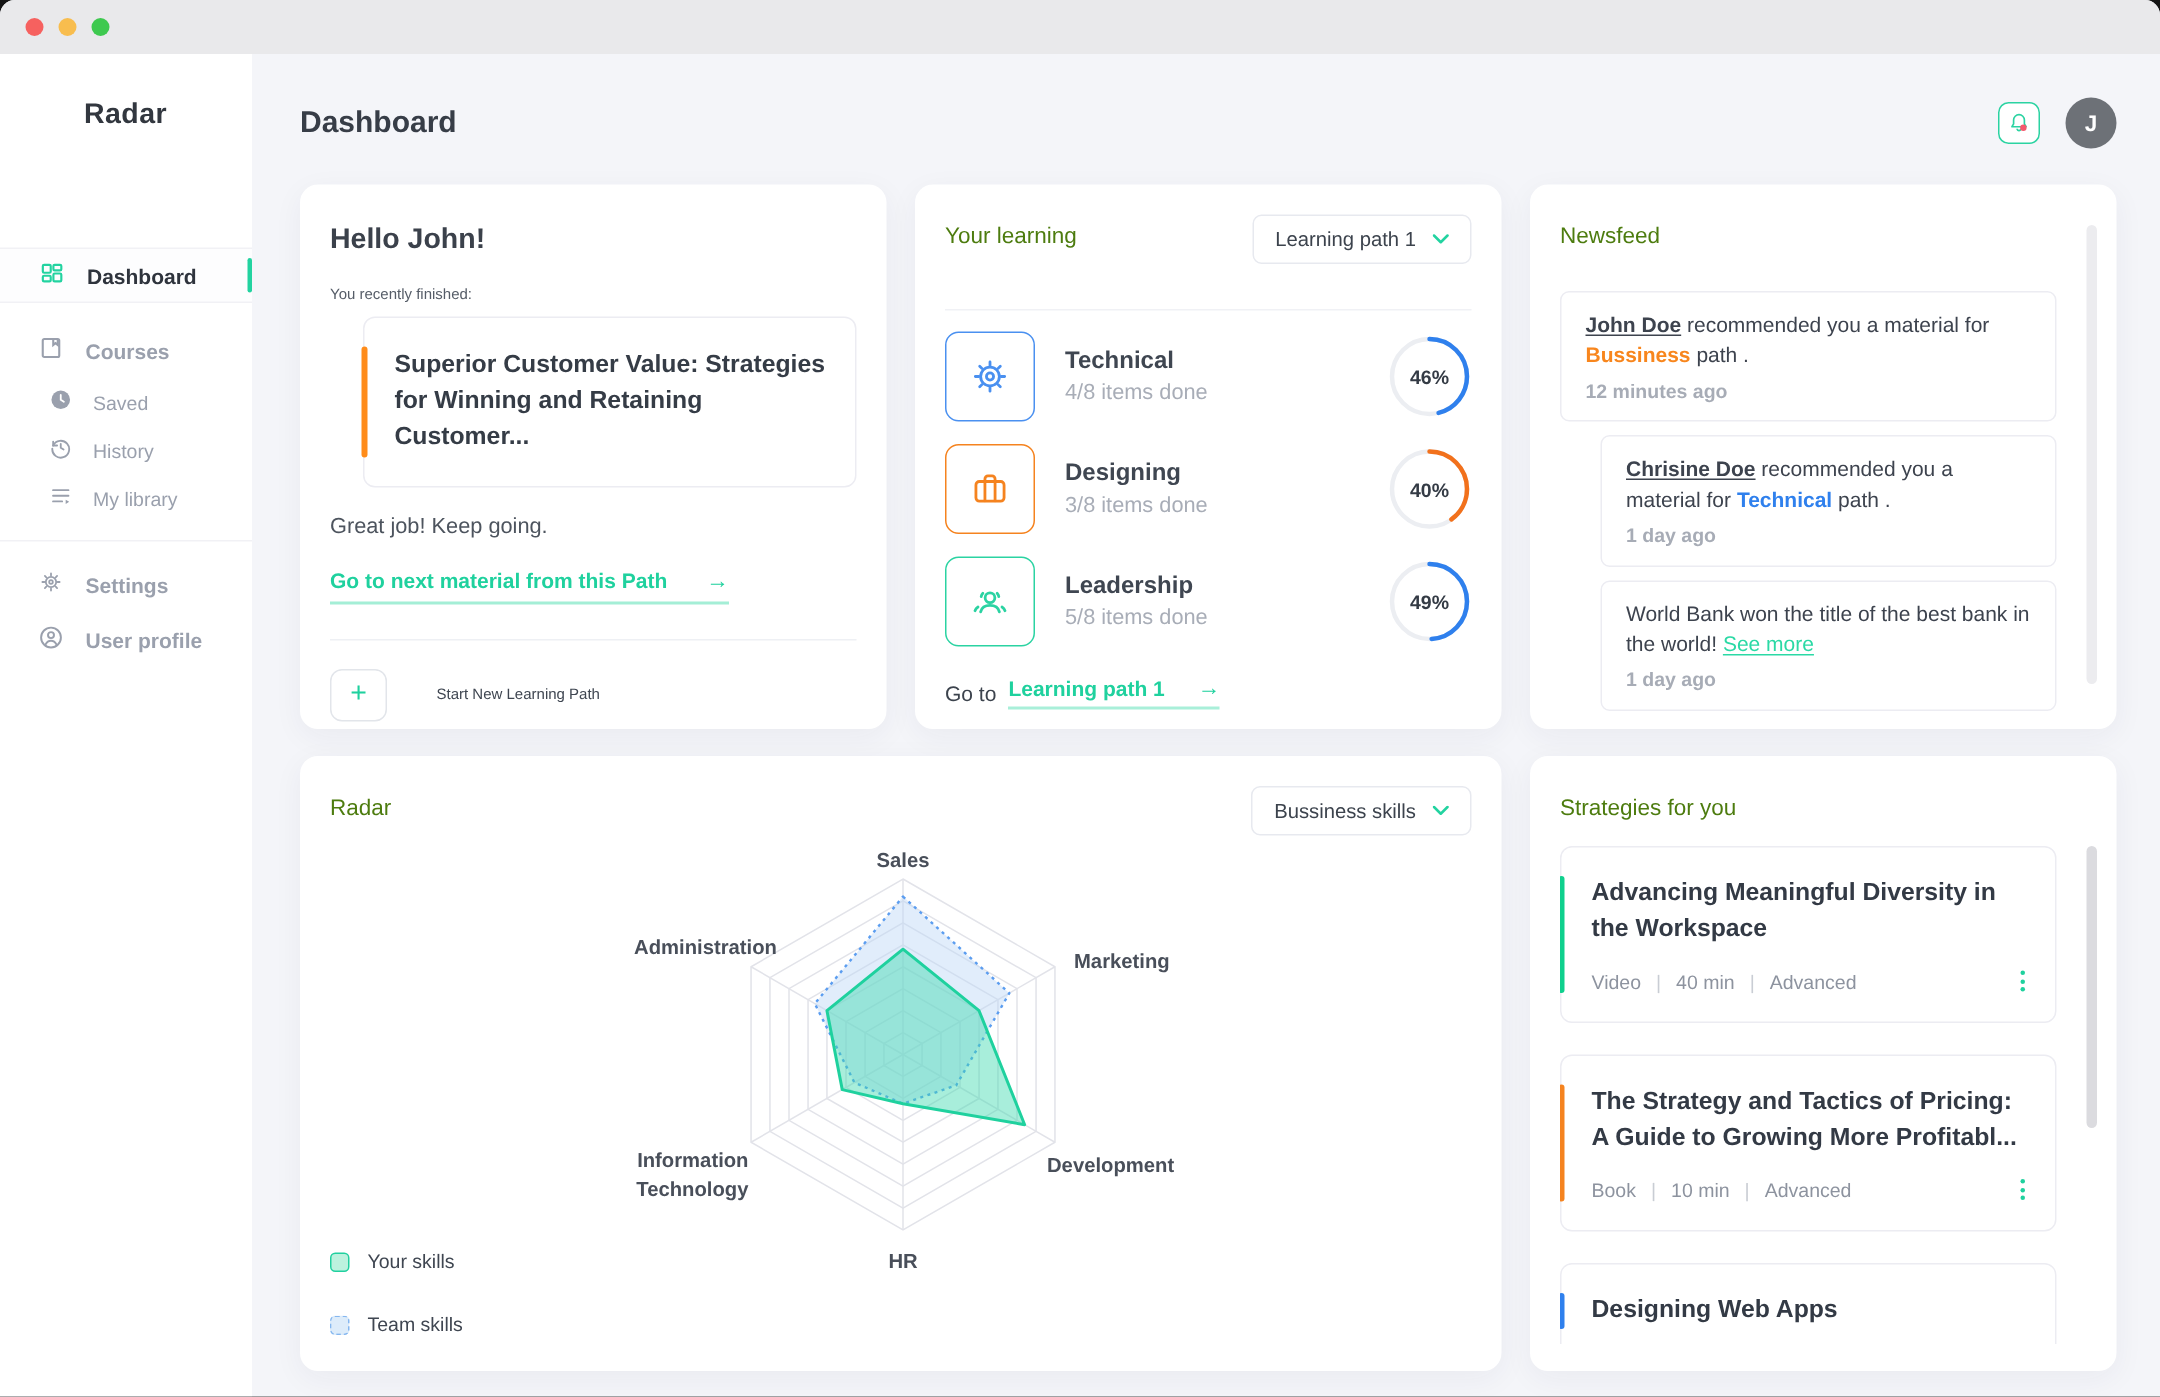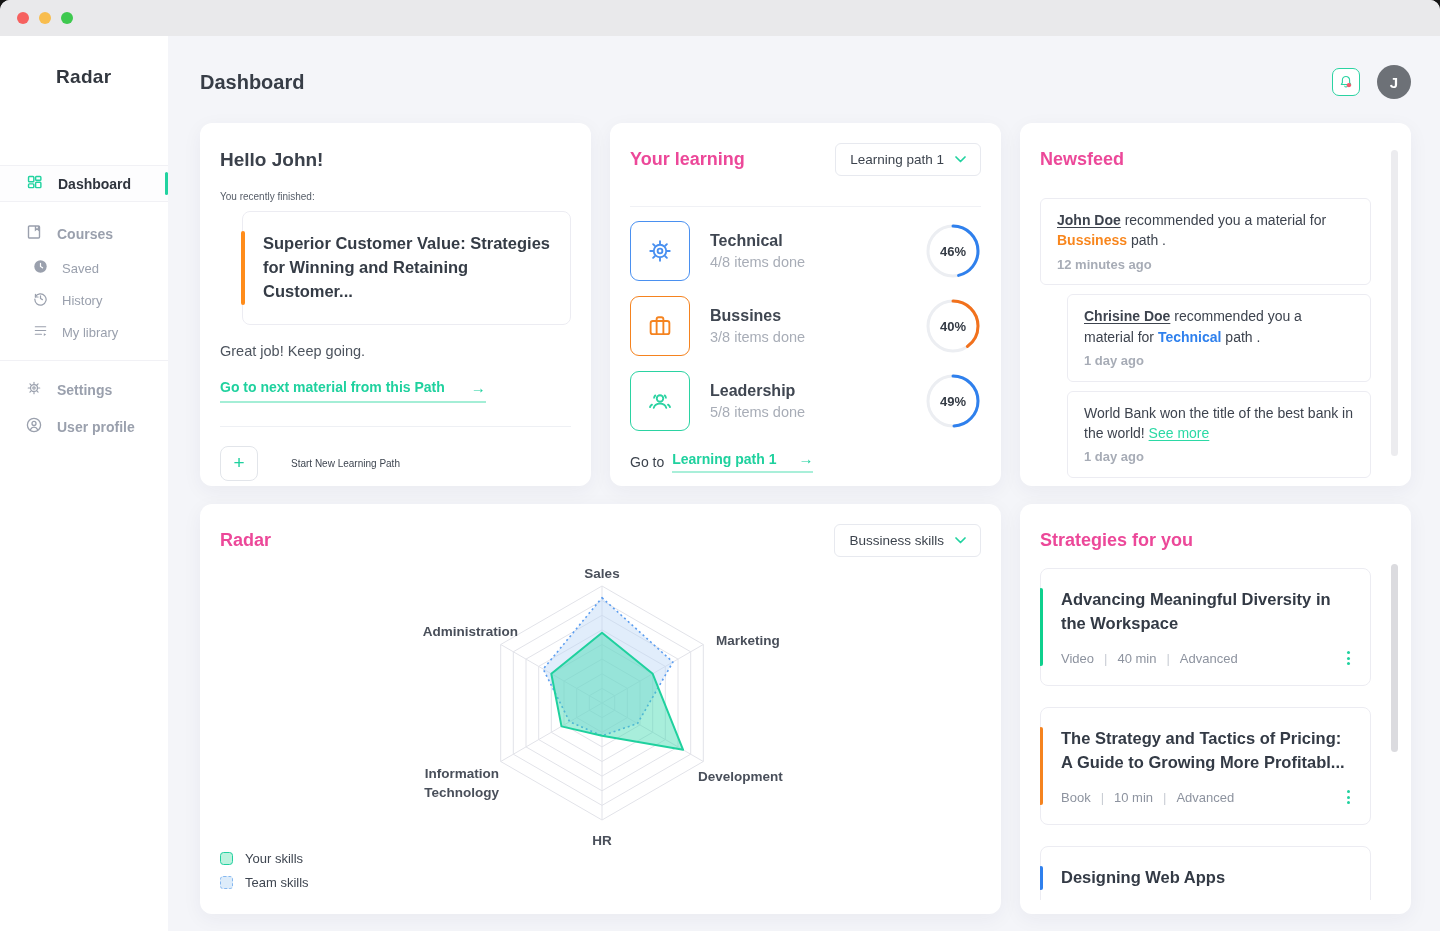--- a/index.html
+++ b/index.html
@@ -27,21 +27,21 @@
   
   .main { flex:1; padding:26px 29px 0 32px; }
   .main-header { display:flex; justify-content:space-between; align-items:center; height:40px; margin-bottom:21px; }
   .page-title { font-size:20px; font-weight:700; color:#373d47; }
   .hdr-right { display:flex; align-items:center; gap:17px; }
   .bell-btn { width:28px; height:28px; border:1.5px solid #2bd3a2; border-radius:7px; display:flex; align-items:center; justify-content:center; background:#fff; cursor:pointer; }
   .avatar { width:34px; height:34px; border-radius:50%; background:#6d7177; color:#fff; font-size:15px; font-weight:600; display:flex; align-items:center; justify-content:center; cursor:pointer; }
 
   .grid { display:grid; grid-template-columns:391px 391px 391px; grid-template-rows:363px 410px; gap:18px 19px; }
   .card { background:#fff; border-radius:12px; box-shadow:0 5px 20px rgba(32,42,80,.05); padding:20px; position:relative; overflow:hidden; }
-  .card-title { margin-top:6px; font-size:18px; font-weight:700; color:#ec4899; }
+  .card-title { margin-top:6px; font-size:15px; font-weight:400; color:#4d7c0f; }
 
   
   .hello-title { margin-top:6px; font-size:19px; font-weight:700; color:#3b414b; }
   .hello-sub { margin-top:20px; font-size:10px; color:#565d68; }
   .finished { margin-top:9px; border:1px solid #ececf2; border-radius:8px; padding:20px; position:relative;margin-left:22px; }
   .finished-bar { position:absolute; left:-2px; top:19px; bottom:19px; width:4px; border-radius:3px; background:#ff8c1a; }
   .finished-title { font-size:16.5px; font-weight:700; color:#353c46; line-height:1.45; }
   .great { margin-top:18px; font-size:14.5px; color:#4d545e; }
   .link-row { margin-top:20px; display:inline-flex; align-items:center; gap:26px; border-bottom:2px solid #a4eed6; padding-bottom:5px; cursor:pointer; }
   .green-link { color:#1fd19e; font-weight:700; font-size:14px; }
@@ -73,21 +73,21 @@
   .nf-name { font-weight:700; text-decoration:underline; text-underline-offset:2px; }
   .nf-highlight { font-weight:700; }
   .nf-link { color:#2bd9a5; font-weight:500; text-decoration:underline; text-underline-offset:2px; cursor:pointer; }
   .nf-time { margin-top:5px; font-size:13px; color:#a7acb6;font-weight:bold; }
   .v-scrollbar { position:absolute; border-radius:4px; }
 
   
   .radar-card { grid-column:1 / 3; }
   #radar-svg { position:absolute; inset:0; pointer-events:none; }
   .legend { position:absolute; left:20px; bottom:24px; display:flex; flex-direction:column; gap:9px; }
-  .leg-row { display:flex; align-items:center; gap:12px; font-size:13px; color:#3f4651; }
+  .leg-row { display:flex; align-items:flex-end; gap:12px; font-size:13px; color:#3f4651;margin-top:18px; }
   .leg-swatch { width:13px; height:13px; border-radius:3.5px; flex-shrink:0; }
 
   
   .rec-list { margin-top:17px; height:332px; overflow:hidden; padding-right:20px; }
   .rec-item { border:1px solid #ececf2; border-radius:8px; padding:19px 20px; position:relative; margin-bottom:21px; }
   .rec-bar { position:absolute; left:-2px; top:19px; bottom:19px; width:4px; border-radius:3px; }
   .rec-title { font-size:16.5px; font-weight:700; color:#333a45; line-height:1.45; }
   .rec-meta { margin-top:15px; display:flex; align-items:center; gap:10px; font-size:13px; color:#8d939f; }
   .pipe { color:#c9cdd4; }
   .kebab { margin-left:auto; display:flex; flex-direction:column; gap:2.5px; cursor:pointer; }
@@ -259,21 +259,21 @@
           </div>
 
           <div class="learn-row">
             <div class="tile" style="border-color: rgb(245, 131, 31); color: rgb(245, 131, 31);">
               <svg width="30" height="30" viewBox="0 0 24 24" fill="none" stroke="currentColor" stroke-width="1.5" stroke-linecap="round">
                 <rect x="4.5" y="8" width="15" height="10.5" rx="1.8"></rect>
                 <path d="M9.3 8V6.6A1.6 1.6 0 0 1 10.9 5h2.2a1.6 1.6 0 0 1 1.6 1.6V8M9.3 8.3v10M14.7 8.3v10"></path>
               </svg>
             </div>
             <div class="learn-texts">
-              <span class="learn-title">Bussines</span>
+              <span class="learn-title">Designing</span>
               <span class="learn-sub">3/8 items done</span>
             </div>
             <div class="ring">
               <svg width="56" height="56" viewBox="0 0 56 56">
                 <circle cx="28" cy="28" r="25" fill="none" stroke="#eceef2" stroke-width="3"></circle>
                 <circle class="arc" cx="28" cy="28" r="25" fill="none" stroke-width="3" stroke-linecap="round" transform="rotate(-90 28 28)" stroke="#f2711c" stroke-dasharray="62.8 157.1"></circle>
               </svg>
               <span class="ring-label">40%</span>
             </div>
           </div>

